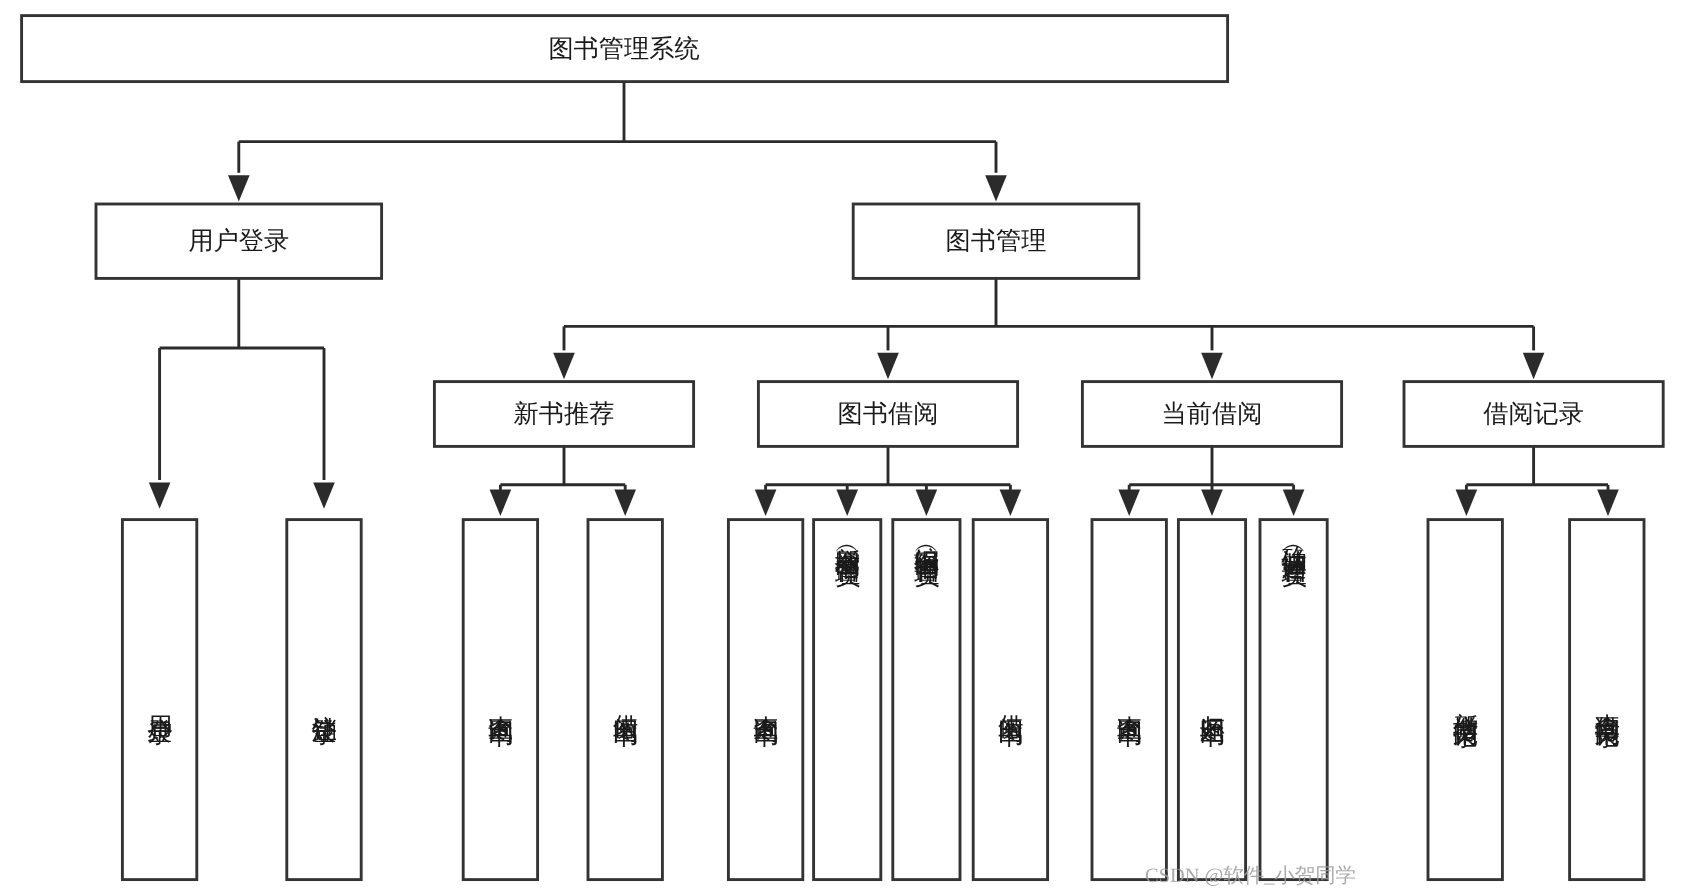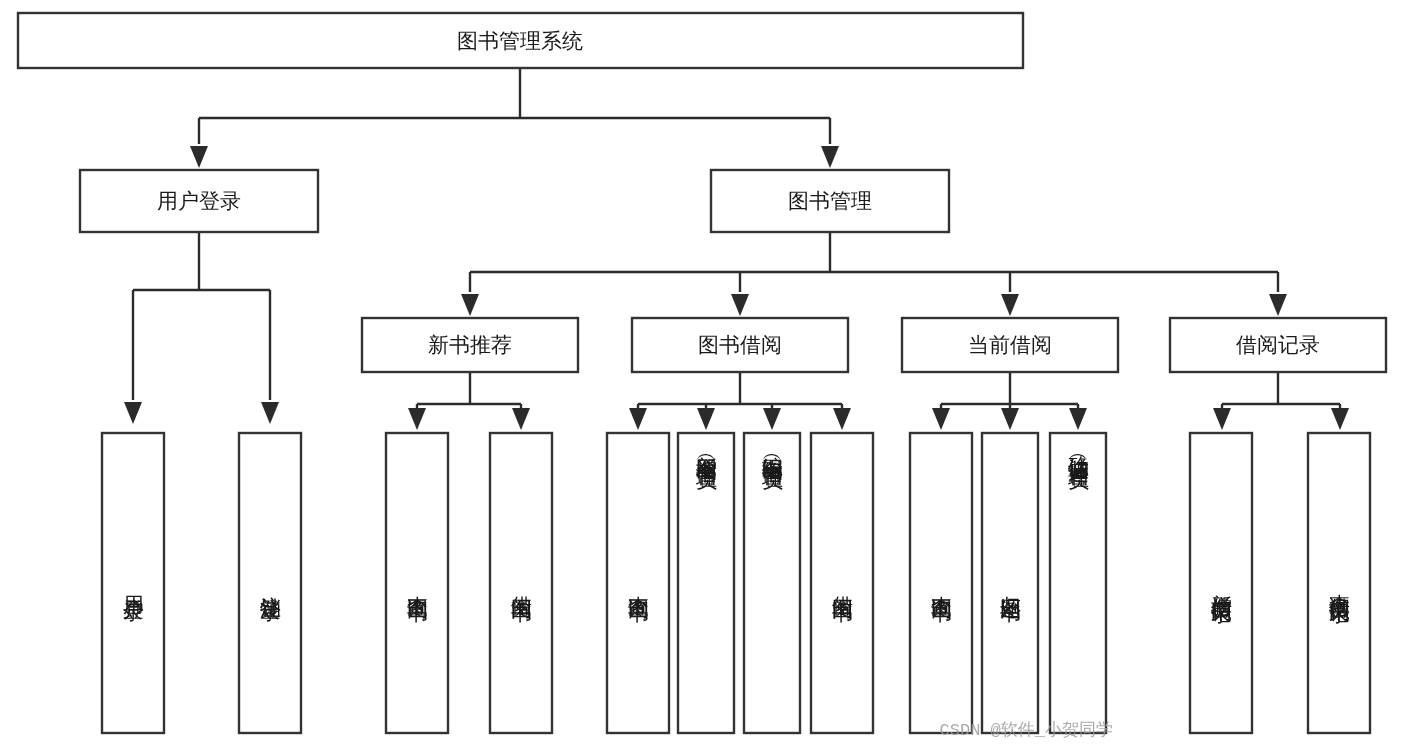--- a/index.html
+++ b/index.html
@@ -12,20 +12,21 @@
     width: 1405px;
     height: 747px;
     font-family: "DejaVu Sans", "Liberation Sans", sans-serif;
     overflow: hidden;
   }
   #diagram-root {
     position: relative;
     width: 1123px;
     height: 747px;
     background: #ffffff;
+    padding-left: 17px;
   }
   svg#diagram-svg {
     position: absolute;
     left: 0;
     top: 0;
     width: 1405px;
     height: 747px;
   }
   .node-box {
     fill: #ffffff;
@@ -64,21 +65,21 @@
     line-height: 1.18;
     color: #1a1a1a;
     letter-spacing: 2px;
     white-space: nowrap;
     text-align: center;
   }
   #watermark {
     position: absolute;
     right: 10px;
     bottom: 6px;
-    font-family: Liberation Mono, monospace;
+    font-family: Liberation Serif, serif;
     font-size: 17px;
     color: #9b9b9b;
     opacity: 0.85;
     white-space: nowrap;
     text-align: right;
   }
 </style>
 </head>
 <body>
 

